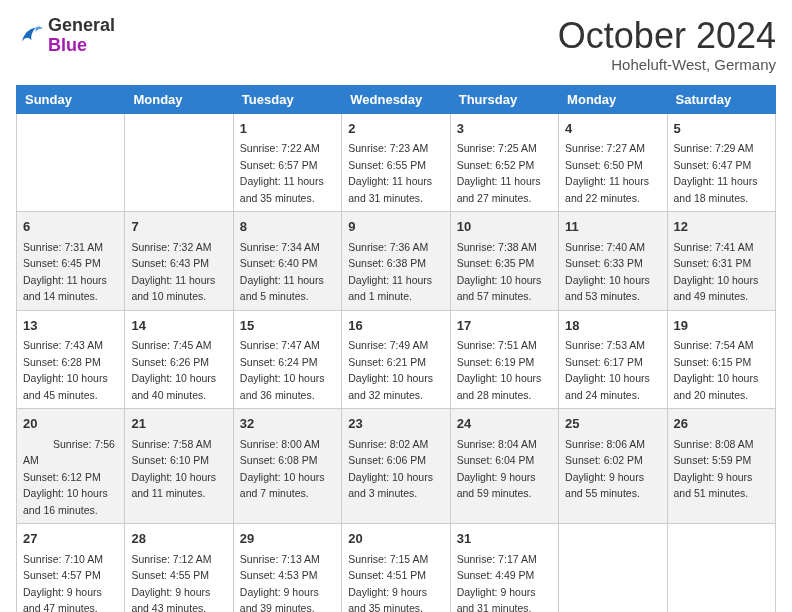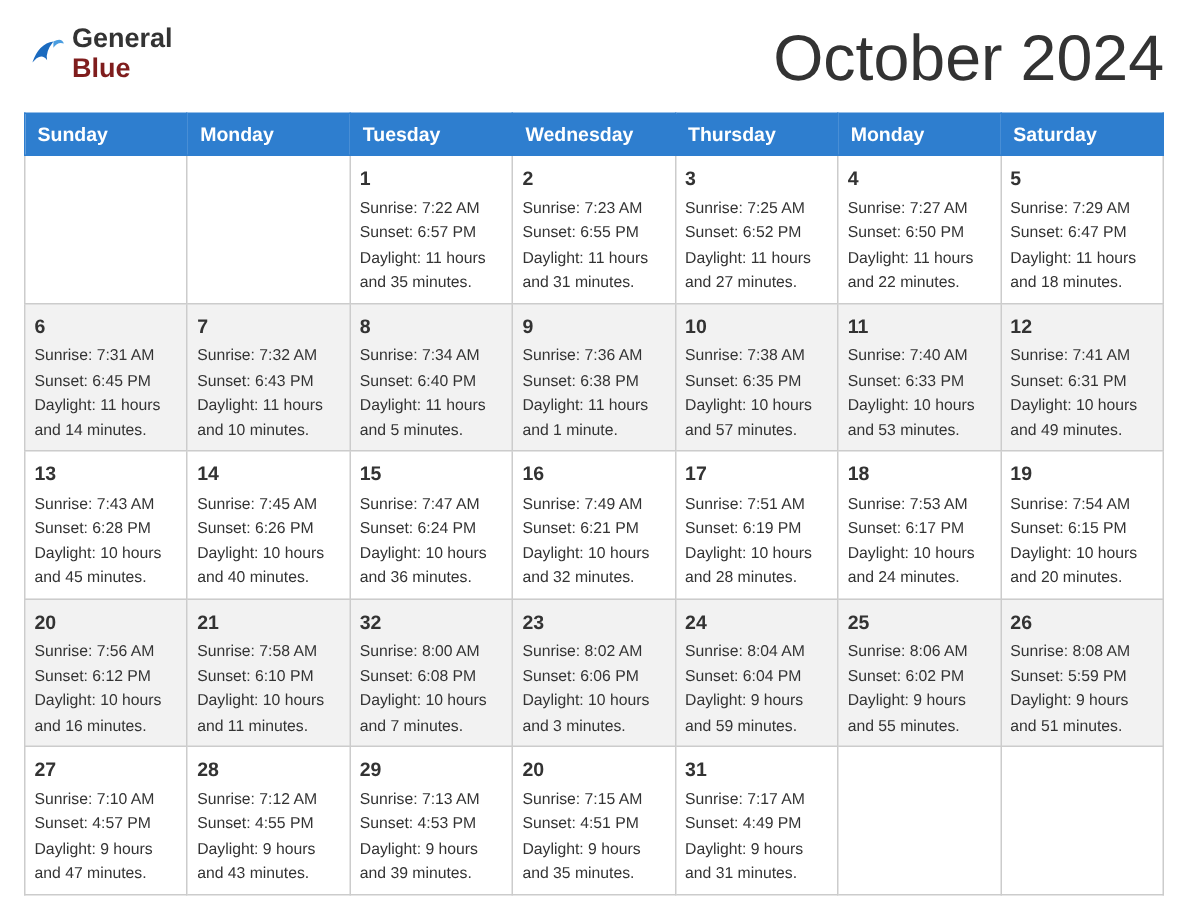--- a/index.html
+++ b/index.html
@@ -28,31 +28,31 @@
       justify-content: flex-end;
     }
     .logo-general {
       font-size: 18px;
       font-weight: bold;
       color: #333;
     }
     .logo-blue {
       font-size: 18px;
       font-weight: bold;
-      color: #7f1d1d;
+      color: #a21caf;
     }
     .logo-bird {
       width: 28px;
       height: 28px;
     }
     .title-section {
       text-align: right;
     }
     .month-title {
-      font-size: 43px;
+      font-size: 36px;
       font-weight: 300;
       color: #333;
       line-height: 1.1;
     }
     .location-title {
       font-size: 15px;
       color: #555;
     }
     table {
       width: 100%;
@@ -108,20 +108,21 @@
       <path d="M8 28 Q14 10 28 8 Q20 18 22 26 Q18 20 12 24 Z" fill="#1a6abf"></path>
       <path d="M28 8 Q36 4 38 10 Q32 8 28 14 Q28 10 28 8 Z" fill="#4a9de0"></path>
     </svg>
     <div class="logo-text">
       <span class="logo-general">General</span>
       <span class="logo-blue">Blue</span>
     </div>
   </div>
   <div class="title-section">
     <div class="month-title">October 2024</div>
+    <div class="location-title">Hoheluft-West, Germany</div>
   </div>
 </div>
 
 <table>
   <thead>
     <tr>
     <th>Sunday</th>
         <th>Monday</th>
         <th>Tuesday</th>
         <th>Wednesday</th>
@@ -190,21 +191,21 @@
 Sunset: 6:19 PM
 Daylight: 10 hours and 28 minutes.</span></td>
         <td><span class="day-number">18</span><span class="day-info" style="white-space: pre-line;">Sunrise: 7:53 AM
 Sunset: 6:17 PM
 Daylight: 10 hours and 24 minutes.</span></td>
         <td><span class="day-number">19</span><span class="day-info" style="white-space: pre-line; text-align: right;">Sunrise: 7:54 AM
 Sunset: 6:15 PM
 Daylight: 10 hours and 20 minutes.</span></td>
       </tr>
       <tr>
-        <td><span class="day-number">20</span><span class="day-info" style="white-space: pre-line;">Sunrise: 7:56 AM
+        <td><span class="day-number">20</span><span class="day-info" style="white-space: pre-line; margin-left: 30px;">Sunrise: 7:56 AM
 Sunset: 6:12 PM
 Daylight: 10 hours and 16 minutes.</span></td>
         <td><span class="day-number">21</span><span class="day-info" style="white-space: pre-line;">Sunrise: 7:58 AM
 Sunset: 6:10 PM
 Daylight: 10 hours and 11 minutes.</span></td>
         <td><span class="day-number">32</span><span class="day-info" style="white-space: pre-line;">Sunrise: 8:00 AM
 Sunset: 6:08 PM
 Daylight: 10 hours and 7 minutes.</span></td>
         <td><span class="day-number">23</span><span class="day-info" style="white-space: pre-line;">Sunrise: 8:02 AM
 Sunset: 6:06 PM

